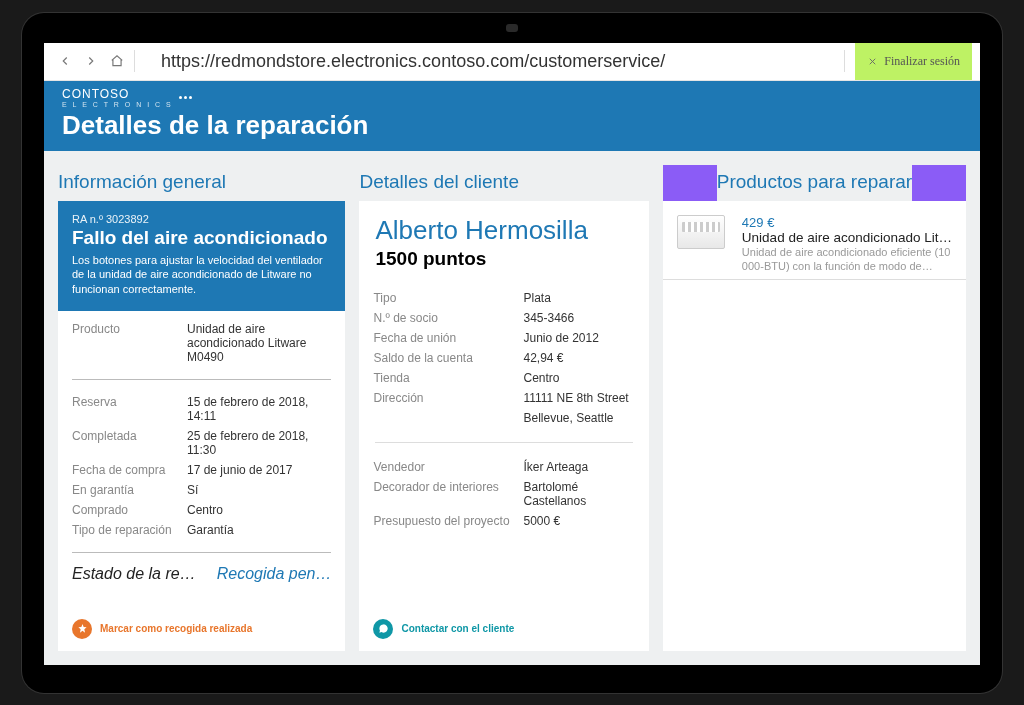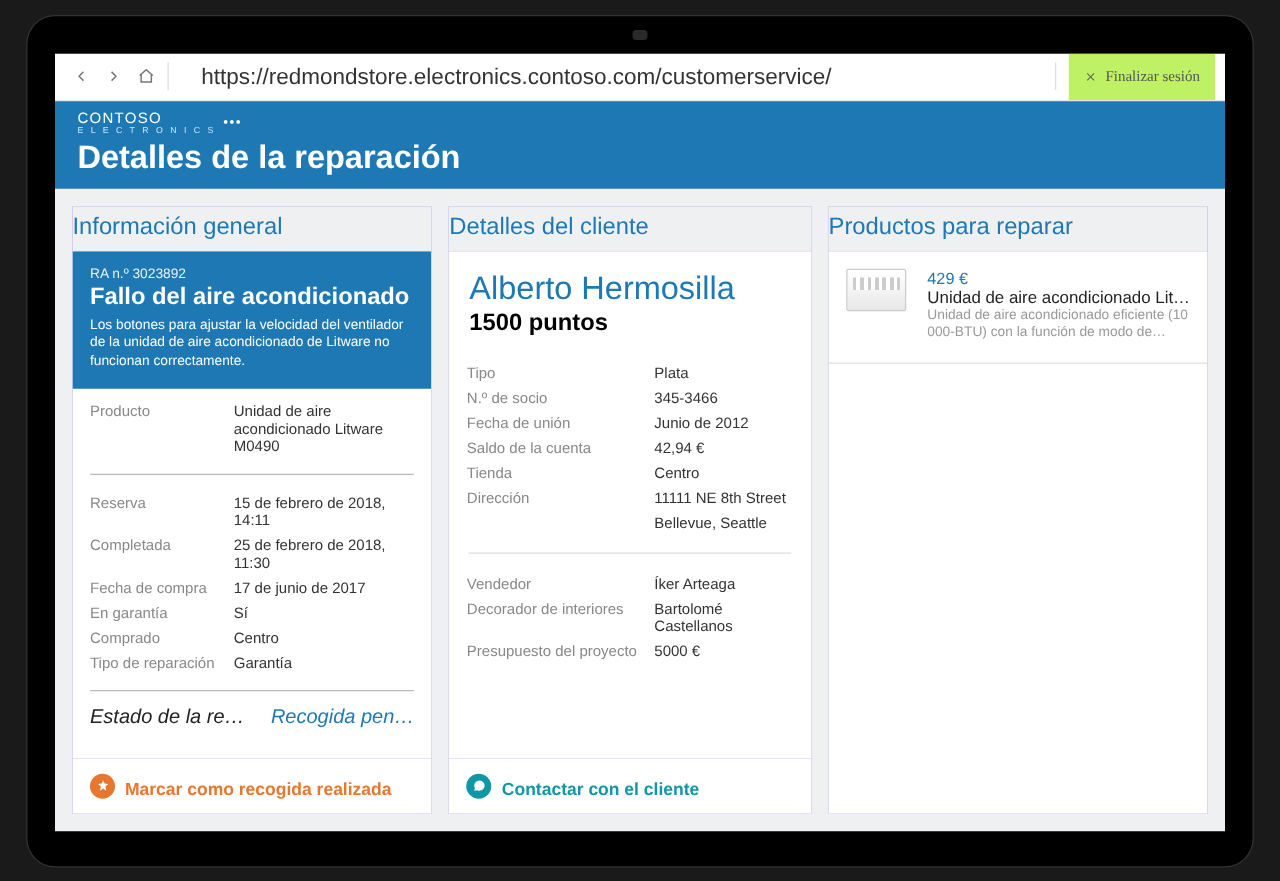--- a/index.html
+++ b/index.html
@@ -93,21 +93,21 @@
     
     .content {
       flex:1; display:flex; gap:14px; padding:14px; overflow:hidden;
     }
     .col {
       background:#8b5cf6;
       display:flex;flex-direction:column;
     }
     .col-general { width: 300px; }
     .col-client  { width: 302px; }
-    .col-products{ flex:1; }
+    .col-products{ flex:1;align-items:center; }
     .col-head {
       color:#1e78b4;
       font-size:19px;
       font-weight:400;
       padding: 6px 0 8px 0;
       background:#eef0f1;
     }
     .col-body { background:#fff; flex:1; padding:0; overflow:hidden;}
     
     .ra-card {
@@ -132,21 +132,21 @@
     }
     .status-row .k { color:#222; font-weight:400;}
     .status-row .v { color:#1e78b4;}
     
     .client-name { color:#1e78b4; font-size:26px; font-weight:400; padding:14px 16px 2px 16px;}
     .client-points { font-size:19px; font-weight:600; padding:0 16px 10px 16px;}
     .client-kv .kv-row .k { width:150px;}
     .sub-hr { border:none;border-top:1px solid #ddd; margin:6px 16px;}
     
     .prod-item {
-      display:flex; gap:17px; padding:14px 14px 17px 14px;
+      display:flex; gap:17px; padding:14px 14px 6px 14px;
       border-bottom:1px solid #ddd;
     }
     .prod-thumb {
       width:48px;height:34px;
       background:linear-gradient(#fff,#e8e8e8);
       border:1px solid #ccc;
       border-radius:2px;
       position:relative;
       flex-shrink:0;
     }
@@ -155,23 +155,23 @@
       background:repeating-linear-gradient(90deg,#ccc 0 3px,#fff 3px 6px);
       border-radius:1px;
     }
     .prod-info { font-size:12px; min-width:0;}
     .prod-price { color:#1e78b4; font-size:13px;}
     .prod-name { color:#222; font-size:13.5px; font-weight:400; white-space:nowrap;overflow:hidden;text-overflow:ellipsis;}
     .prod-desc { color:#999; font-size:11px; line-height:1.3;
       display:-webkit-box;-webkit-line-clamp:2;-webkit-box-orient:vertical;overflow:hidden;}
     
     .col-footer {
-      display:flex;align-items:flex-end;gap:8px;
+      display:flex;align-items:center;gap:8px;
       padding:12px 14px;
-      font-size:14px;
+      font-size:10px;
       cursor:pointer;
       background:#fff;
     }
     .badge-circ {
       width:20px;height:20px;border-radius:50%;
       display:flex;align-items:center;justify-content:center;
       color:#fff;flex-shrink:0;
     }
     .badge-orange{background:#e8762c;}
     .badge-teal{background:#0f97a6;}

